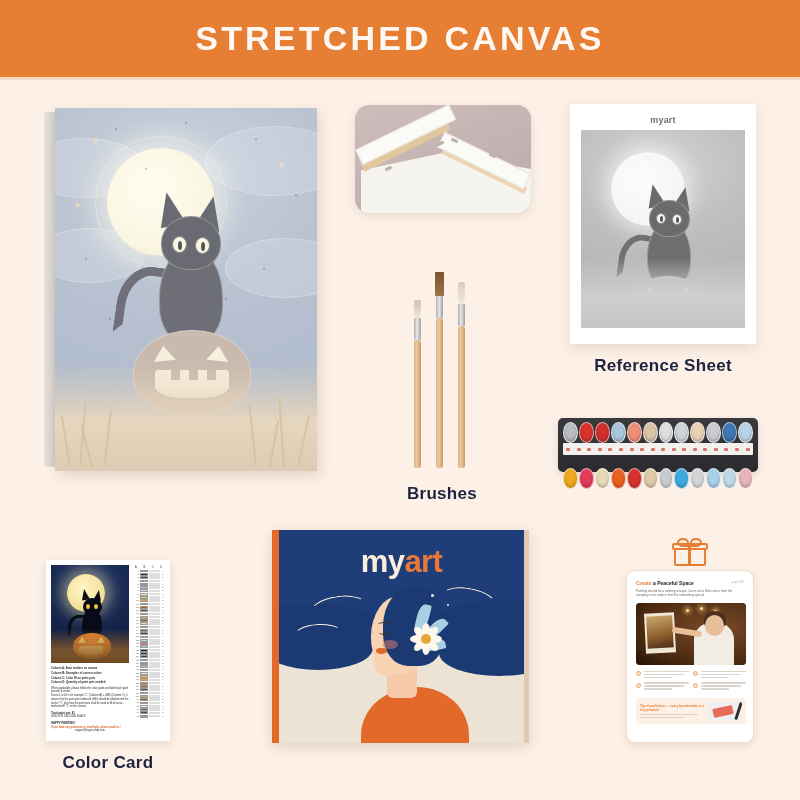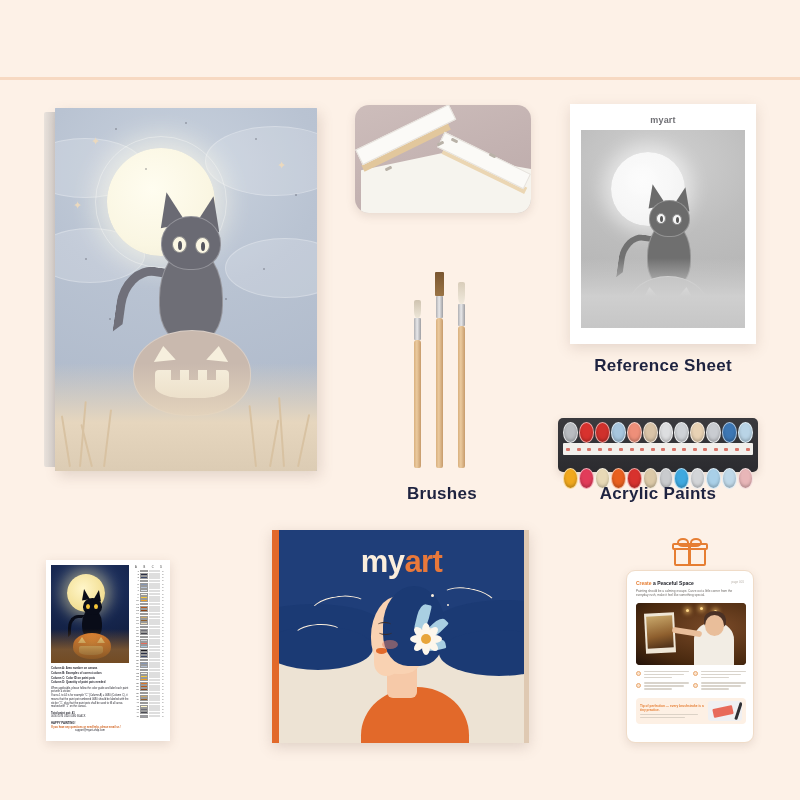--- a/index.html
+++ b/index.html
@@ -329,20 +329,23 @@
   .tip-line { height: 1.6px; background: #DCD2C6; border-radius: 1px; margin-top: 1.6px; }
   .tip-img { width: 34px; height: 20px; border-radius: 3px; background: #F0F0F2; position: relative; overflow: hidden; }
   .tip-swatch { position: absolute; left: 5px; top: 6px; width: 20px; height: 9px; background: #E86A5A; transform: rotate(-12deg); border-radius: 1px; }
   .tip-brush { position: absolute; right: 2px; top: 1px; width: 3px; height: 18px; background: #2F2F33; transform: rotate(18deg); border-radius: 1px; }
 </style>
 </head>
 <body>
 
 <div class="page">
 
+  <div class="header">
+    <div class="header-title">STRETCHED CANVAS</div>
+  </div>
   <div class="header-rule"></div>
 
   <div class="canvas-wrap">
     <div class="canvas-edge"></div>
     <div class="canvas-face">
       <div class="cv-sky"></div>
       <div class="cv-cloudband" style="left:-30px;top:30px;width:120px;height:60px;"></div>
       <div class="cv-cloudband" style="left:150px;top:18px;width:140px;height:70px;"></div>
       <div class="cv-cloudband" style="left:-20px;top:120px;width:110px;height:55px;"></div>
       <div class="cv-cloudband" style="left:170px;top:130px;width:120px;height:60px;"></div>
@@ -490,21 +493,20 @@
         <div class="pot" style="background: rgb(216, 50, 46);"></div>
         <div class="pot" style="background: rgb(220, 201, 168);"></div>
         <div class="pot" style="background: rgb(201, 203, 206);"></div>
         <div class="pot" style="background: rgb(63, 169, 224);"></div>
         <div class="pot" style="background: rgb(211, 213, 216);"></div>
         <div class="pot" style="background: rgb(169, 208, 232);"></div>
         <div class="pot" style="background: rgb(191, 216, 232);"></div>
         <div class="pot" style="background: rgb(232, 182, 184);"></div>
       </div>
   </div>
-  <div class="caption" style="left:558px;top:484px;width:200px;">Acrylic Paints</div>
 
   <div class="colorcard">
     <div class="cc-left">
       <div class="cc-art">
         <div class="cc-sky"></div>
         <div class="cc-moon"></div>
         <div class="cc-tail"></div>
         <div class="cc-ear l"></div>
         <div class="cc-ear r"></div>
         <div class="cc-cat-body"></div>
@@ -805,20 +807,21 @@
           </div>
           <div class="cc-row">
             <div class="n">45</div>
             <div class="sw" style="background: rgb(154, 154, 162);"></div>
             <div class="cd"></div>
             <div class="q">1</div>
           </div>
         </div>
     </div>
   </div>
+  <div class="caption" style="left:28px;top:753px;width:160px;">Color Card</div>
 
   <div class="box">
     <div class="box-spineL"></div>
     <div class="box-spineR"></div>
     <div class="box-face">
       <div class="box-bg-cream"></div>
 
       <div class="hair-flow" style="left:-40px;top:74px;width:150px;height:54px;"></div>
       <div class="hair-flow" style="left:150px;top:70px;width:150px;height:58px;"></div>
       <div class="hair-flow" style="left:-16px;top:96px;width:110px;height:44px;"></div>

